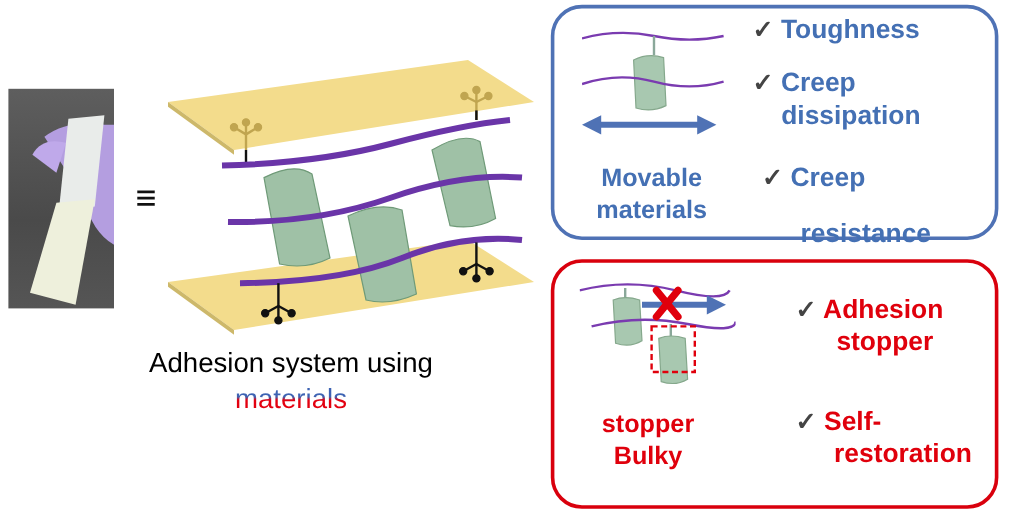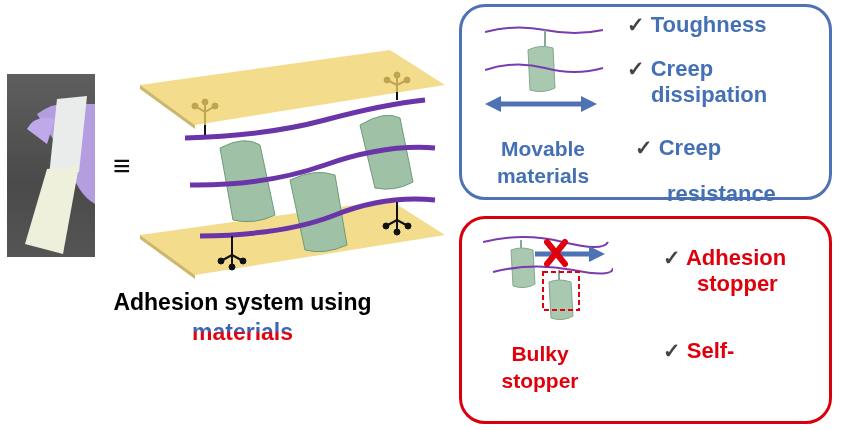--- a/index.html
+++ b/index.html
@@ -1,20 +1,20 @@
 <!DOCTYPE html>
 <html><head>
 <meta charset="utf-8">
 <style>
   html,body{margin:0;padding:0;background:#ffffff;}
   body{width:842px;height:430px;position:relative;overflow:hidden;font-family:"Liberation Sans",sans-serif;}
   .abs{position:absolute;}
   .photo{left:7px;top:74px;width:88px;height:183px;background:linear-gradient(180deg,#5e5e5e 0%,#4a4a4a 60%,#555 100%);}
   .equiv{left:113px;top:151px;font-size:30px;font-weight:bold;color:#111;line-height:30px;}
-  .caption{left:70px;top:287px;width:345px;text-align:center;font-weight:bold;font-size:23px;line-height:30px;}
+  .caption{left:70px;top:287px;width:345px;text-align:center;font-weight:normal;font-size:23px;line-height:30px;}
   .cap1{color:#000;}
   .grad{background:linear-gradient(180deg,#3d63b3 0%,#3d63b3 45%,#e3000f 55%,#e3000f 100%);-webkit-background-clip:text;background-clip:text;color:transparent;}
   .box{border-radius:26px;box-sizing:border-box;}
   .box-blue{left:459px;top:4px;width:373px;height:196px;border:3px solid #4f72b5;}
   .box-red{left:459px;top:216px;width:373px;height:208px;border:3px solid #d9000d;}
   .feat{font-weight:bold;font-size:22px;line-height:26px;}
   .blue{color:#4470b4;}
   .red{color:#e0000c;}
   .check{color:#444;font-weight:bold;font-size:21px;}
   .lbl{font-weight:bold;font-size:21px;line-height:27px;text-align:center;}
@@ -145,25 +145,26 @@
   </g>
   <g stroke="#e0000c" stroke-width="6" stroke-linecap="round">
     <line x1="64" y1="10" x2="82" y2="32"></line>
     <line x1="82" y1="10" x2="64" y2="32"></line>
   </g>
   <line x1="76" y1="38" x2="76" y2="50" stroke="#8aa89a" stroke-width="2"></line>
   <path d="M66 50 Q76 46 88 50 L90 84 Q80 90 68 86 Z" fill="#a8c8b0" stroke="#85a88c"></path>
   <rect x="60" y="40" width="36" height="38" fill="none" stroke="#e0000c" stroke-width="2" stroke-dasharray="5,3"></rect>
 </svg>
 <div class="abs lbl red" style="left:490px;top:340px;width:100px;">
+  <div>stopper</div>
   <div>Bulky</div>
-  <div>stopper</div>
 </div>
 
 <div class="abs feat red" style="left:663px;top:245px;">
   <span class="check">✓</span>
   <span>Adhesion</span>
   <div style="padding-left:34px;">stopper</div>
 </div>
 <div class="abs feat red" style="left:663px;top:338px;">
   <span class="check">✓</span>
   <span>Self-</span>
+  <div style="padding-left:32px;">restoration</div>
 </div>
 
 </body></html>

